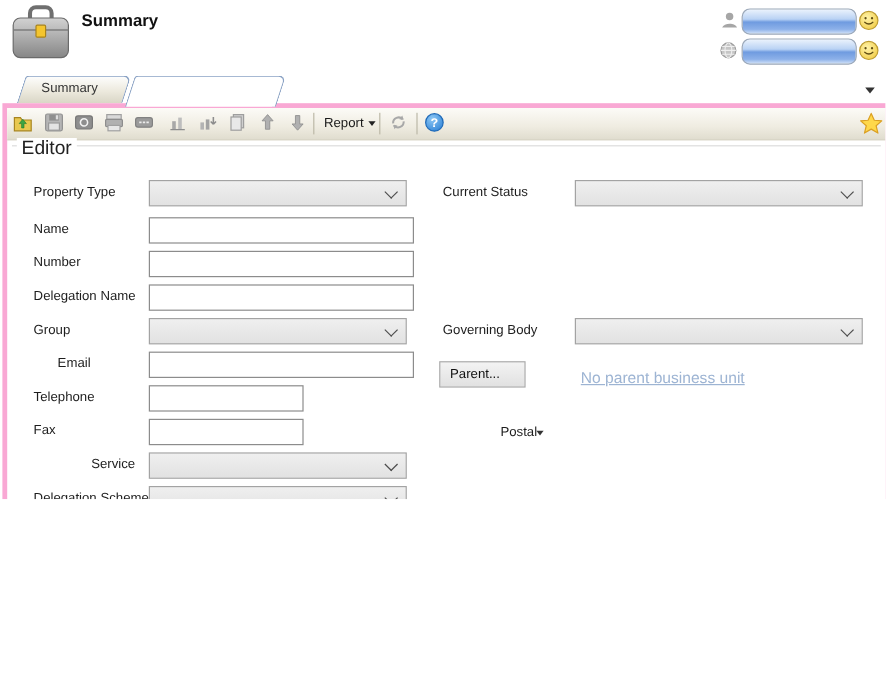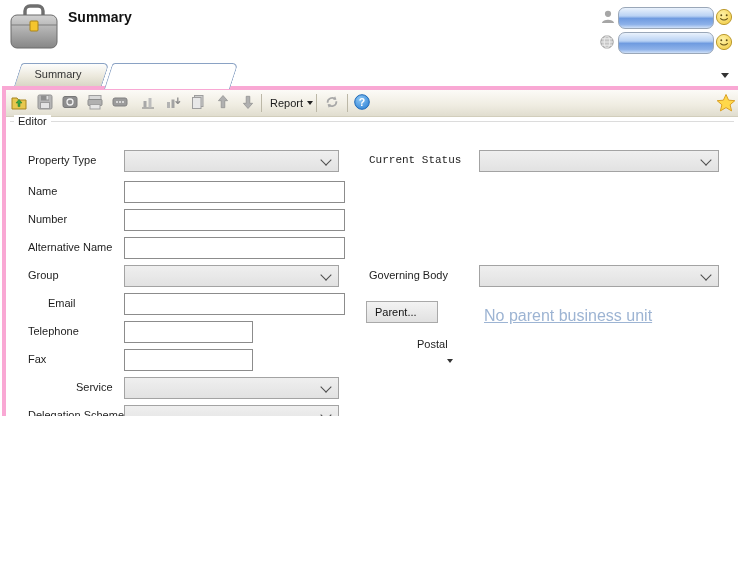--- a/index.html
+++ b/index.html
@@ -27,35 +27,35 @@
   .toolbar{position:absolute;left:0;top:0;width:100%;height:26px;
            background:linear-gradient(180deg,#fcfbf7 0%,#efece1 60%,#e0ddcf 100%);
            border-bottom:1px solid #d2cebc;}
   .tbtn{position:absolute;top:3px;width:20px;height:20px;}
   .tsep{position:absolute;top:4px;width:1px;height:18px;background:#bcb8a7;}
   .report-btn{position:absolute;top:0;height:26px;display:flex;align-items:center;font-size:11px;color:#1a1a1a;}
   .report-caret{display:inline-block;margin-left:4px;width:0;height:0;
         border-left:3.5px solid transparent;border-right:3.5px solid transparent;border-top:4px solid #222;}
   
   .groupline{position:absolute;left:4px;top:31px;width:724px;border-top:1px solid #dcdcdc;}
-  .grouplabel{position:absolute;left:8px;top:25px;font-size:11px;color:#222;background:#fff;padding:0 4px;}
+  .grouplabel{position:absolute;left:8px;top:25px;font-size:16px;color:#222;background:#fff;padding:0 4px;}
   
   .lbl{position:absolute;font-size:11px;color:#1d1d1d;white-space:nowrap;}
   .tb{position:absolute;height:20px;width:213px;background:#fff;border:1px solid #8c8c8c;
       font-family:"Liberation Sans",sans-serif;font-size:11px;padding:0 3px;box-sizing:content-box;}
   .tb.short{width:121px;}
   .cb{position:absolute;height:20px;width:213px;background:linear-gradient(#efefef,#e2e2e2);border:1px solid #a3a3a3;}
   .cb.wide{width:238px;}
   .chev{position:absolute;right:8px;top:5px;width:7px;height:7px;
         border-right:1.5px solid #4d4d4d;border-bottom:1.5px solid #4d4d4d;transform:rotate(45deg);}
   .ta{position:absolute;background:#fff;border:1px solid #8c8c8c;resize:none;
       font-family:"Liberation Sans",sans-serif;font-size:11px;color:#2b2b2b;padding:2px 3px;}
   .win-btn{position:absolute;width:72px;height:22px;background:linear-gradient(#f3f3f3,#e1e1e1);
       border:1px solid #a9a9a9;font-family:"Liberation Sans",sans-serif;font-size:11px;color:#111;text-align:left;padding:0 0 0 8px;}
-  .plink{position:absolute;font-size:16px;color:#9db4d3;text-decoration:underline;cursor:pointer;}
+  .plink{position:absolute;font-size:13px;color:#9db4d3;text-decoration:underline;cursor:pointer;}
   .postal-caret{position:absolute;width:0;height:0;border-left:3.5px solid transparent;
         border-right:3.5px solid transparent;border-top:4px solid #333;}
 </style>
 </head>
 <body>
 
 <div class="page">
 
   <span class="abs" style="left:8px;top:4px;width:52px;height:48px;">
     <svg width="52" height="48" viewBox="0 0 52 48">
@@ -238,21 +238,21 @@
       <span></span>
       <span class="chev"></span>
     </div>
 
     <span class="lbl" style="left:22px;top:95px;">Name</span>
     <input class="tb" style="left: 118px; top: 91px;">
 
     <span class="lbl" style="left:22px;top:123px;">Number</span>
     <input class="tb" style="left: 118px; top: 119px;">
 
-    <span class="lbl" style="left:22px;top:151px;">Alternative Name</span>
+    <span class="lbl" style="left:22px;top:151px;">Delegation Name</span>
     <input class="tb" style="left: 118px; top: 147px;">
 
     <span class="lbl" style="left:22px;top:179px;">Group</span>
     <div class="cb" style="left:118px;top:175px;">
       <span></span>
       <span class="chev"></span>
     </div>
 
     <span class="lbl" style="left:22px;top:207px;padding-left:20px;">Email</span>
     <input class="tb" style="left: 118px; top: 203px;">
@@ -271,32 +271,32 @@
 
     <span class="lbl" style="left:22px;top:319px;">Delegation Scheme</span>
     <div class="cb" style="left:118px;top:315px;">
       <span></span>
       <span class="chev"></span>
     </div>
 
     <span class="lbl" style="left:22px;top:347px;">Comments</span>
     <textarea class="ta" style="left: 118px; top: 343px; width: 209px; height: 138px;"></textarea>
 
-    <span class="lbl" style="left:363px;top:64px;font-family:Liberation Mono, monospace;">Current Status</span>
+    <span class="lbl" style="left:363px;top:64px;">Current Status</span>
     <div class="cb wide" style="left:473px;top:60px;">
       <span></span>
       <span class="chev"></span>
     </div>
 
     <span class="lbl" style="left:363px;top:179px;">Governing Body</span>
     <div class="cb wide" style="left:473px;top:175px;">
       <span></span>
       <span class="chev"></span>
     </div>
 
     <button class="win-btn" style="left:360px;top:211px;">Parent...</button>
     <span class="plink" style="left:478px;top:217px;">No parent business unit</span>
 
-    <span class="lbl" style="left:363px;top:248px;padding-left:48px;">Postal</span>
+    <span class="lbl" style="left:363px;top:264px;padding-left:48px;">Postal</span>
     <span class="postal-caret" style="left:441px;top:269px;"></span>
 
   </div>
 </div>
 
 </body></html>

